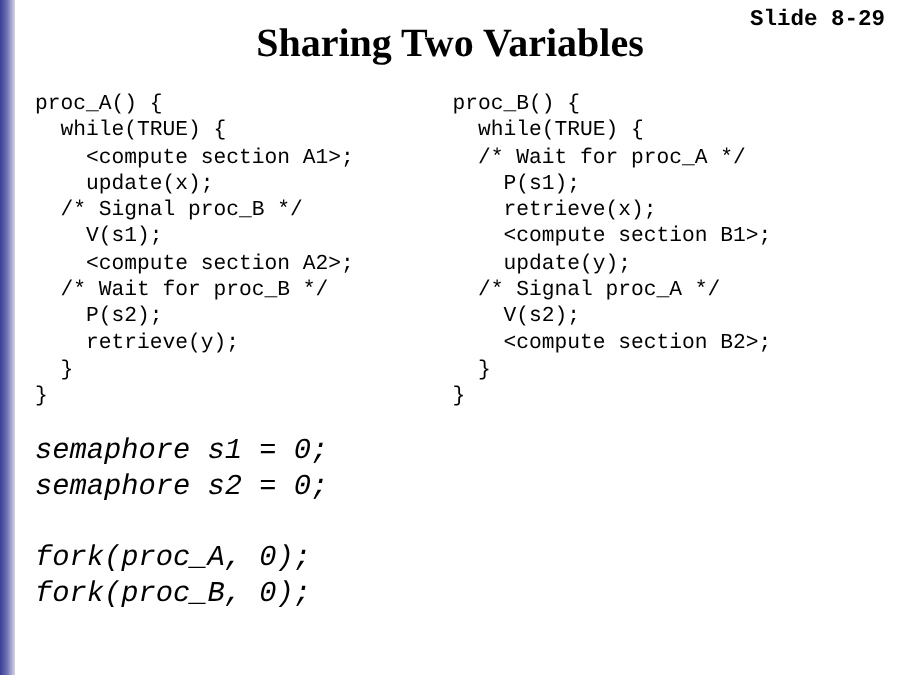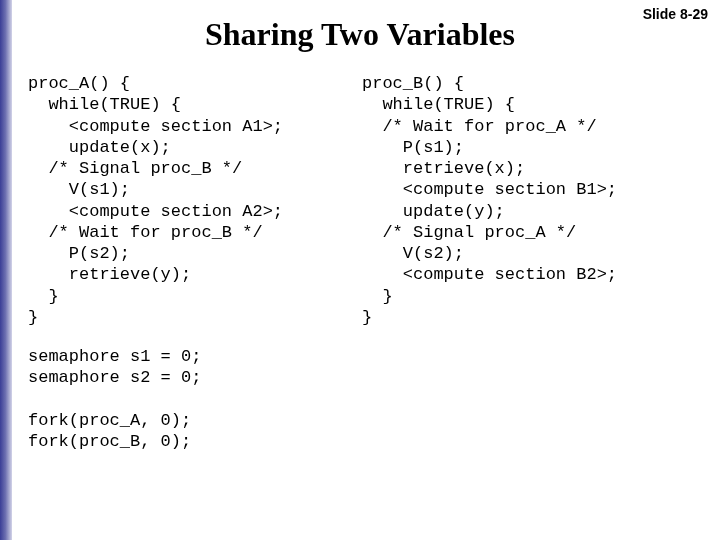--- a/index.html
+++ b/index.html
@@ -18,23 +18,23 @@
     left: 0;
     top: 0;
     width: 12px;
     height: 540px;
     background: linear-gradient(to right, #3a3e96 0%, #6c6fb0 45%, #d2d3e8 100%);
   }
   .slide-num {
     position: absolute;
     top: 6px;
     right: 12px;
-    font-family: Liberation Sans, sans-serif;
+    font-family: Liberation Mono, monospace;
     font-weight: bold;
-    font-size: 14px;
+    font-size: 18px;
   }
   .title {
     text-align: center;
     font-size: 32px;
     margin-top: 16px;
     margin-bottom: 20px;
     font-weight: bold;
   }
   .cols {
     display: flex;
@@ -44,24 +44,25 @@
   .col {
     flex: 1;
     font-family: "Courier New", Courier, monospace;
     font-size: 17px;
     line-height: 1.25;
     white-space: pre;
   }
   .bottom-block {
     padding-left: 28px;
     font-family: "Courier New", Courier, monospace;
-    font-size: 17px;
+    font-size: 23px;
     line-height: 1.25;
     white-space: pre;
     margin-top: 18px;
+    font-style: italic;
   }
 </style>
 </head>
 <body>
 
 <div class="left-bar"></div>
 
 <div class="slide-num">Slide 8-29</div>
 
 <div class="title">Sharing Two Variables</div>

